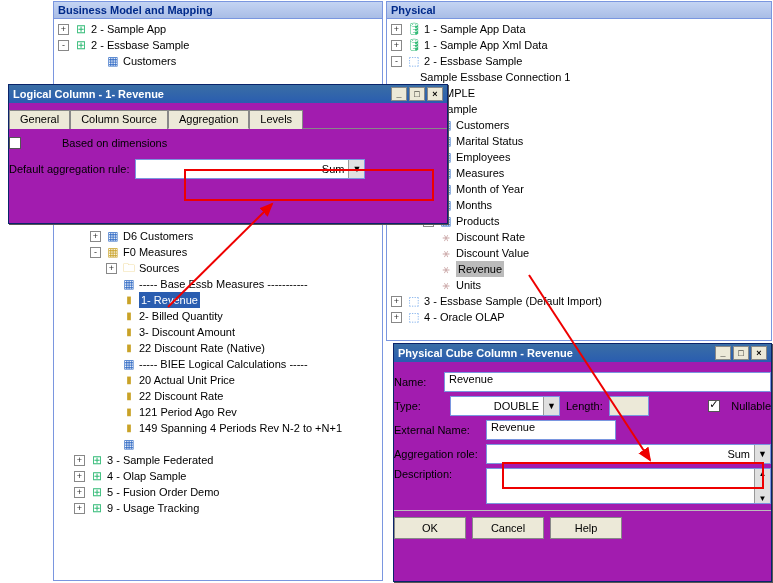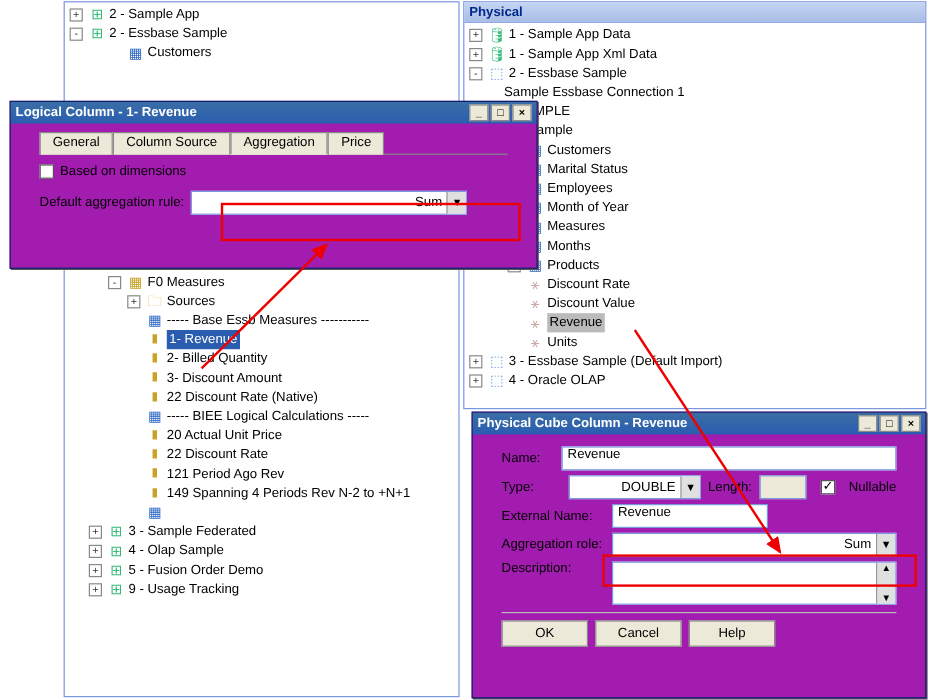--- a/index.html
+++ b/index.html
@@ -102,21 +102,21 @@
     background: #ece9d8;
     border: 1px solid #888;
     margin-left: 2px;
     font-size: 9px;
     display: inline-flex;
     align-items: center;
     justify-content: center;
     color: #000;
     cursor: pointer;
   }
-  .dialog-body { padding: 6px 24px; }
+  .dialog-body { padding: 6px 0; }
   .tabs {
     display: flex;
     border-bottom: 1px solid #888;
     height: 20px;
     margin-bottom: 8px;
   }
   .tab {
     border: 1px solid #888;
     border-bottom: none;
     padding: 2px 10px;
@@ -128,20 +128,21 @@
   }
   .tab.active {
     background: #ece9d8;
     z-index: 2;
     border-bottom: 1px solid #ece9d8;
   }
   .checkbox-row {
     display: flex;
     align-items: center;
     margin: 4px 0 10px 0;
+    gap: 36px;
   }
   .checkbox-visual {
     width: 12px; height: 12px;
     border: 1px solid #555;
     background: #fff;
     margin-right: 5px;
   }
   .field-row {
     display: flex;
     align-items: center;
@@ -197,20 +198,21 @@
     background: #ece9d8;
     display:inline-flex; align-items:center; justify-content:center;
     cursor: pointer;
   }
   svg.arrow { position:absolute; pointer-events:none; }
 </style>
 </head>
 <body>
 
 <div class="panel" style="left:53px; top:1px; width:330px; height:580px;">
+  <div class="panel-title">Business Model and Mapping</div>
   <div class="tree" id="left-tree-top">
       <div class="tree-row">
         <span class="indent" style="width: 4px;"></span>
         <span class="expander">+</span>
         <span class="icon icon-db">⊞</span>
         <span>2 - Sample App</span>
       </div>
       <div class="tree-row">
         <span class="indent" style="width: 4px;"></span>
         <span class="expander">-</span>
@@ -388,27 +390,27 @@
       <div class="tree-row">
         <span class="indent" style="width: 36px;"></span>
         <span class="expander">+</span>
         <span class="icon icon-dim">▦</span>
         <span>Employees</span>
       </div>
       <div class="tree-row">
         <span class="indent" style="width: 36px;"></span>
         <span class="expander">+</span>
         <span class="icon icon-dim">▦</span>
+        <span>Measures</span>
+      </div>
+      <div class="tree-row">
+        <span class="indent" style="width: 36px;"></span>
+        <span class="expander">+</span>
+        <span class="icon icon-dim">▦</span>
         <span>Month of Year</span>
-      </div>
-      <div class="tree-row">
-        <span class="indent" style="width: 36px;"></span>
-        <span class="expander">+</span>
-        <span class="icon icon-dim">▦</span>
-        <span>Measures</span>
       </div>
       <div class="tree-row">
         <span class="indent" style="width: 36px;"></span>
         <span class="expander">+</span>
         <span class="icon icon-dim">▦</span>
         <span>Months</span>
       </div>
       <div class="tree-row">
         <span class="indent" style="width: 36px;"></span>
         <span class="expander">+</span>
@@ -460,21 +462,21 @@
     <span class="spacer"></span>
     <span class="titlebar-btn">_</span>
     <span class="titlebar-btn">□</span>
     <span class="titlebar-btn">×</span>
   </div>
   <div class="dialog-body">
     <div class="tabs" id="logical-tabs">
         <div class="tab">General</div>
         <div class="tab">Column Source</div>
         <div class="tab active">Aggregation</div>
-        <div class="tab">Price</div>
+        <div class="tab">Levels</div>
       </div>
     <div class="checkbox-row">
       <span class="checkbox-visual"></span>
       <span>Based on dimensions</span>
     </div>
     <div class="field-row">
       <span class="field-label">Default aggregation rule:</span>
       <div class="combo" style="max-width:230px;">
         <span class="combo-text">Sum</span>
         <span class="combo-btn">▼</span>

